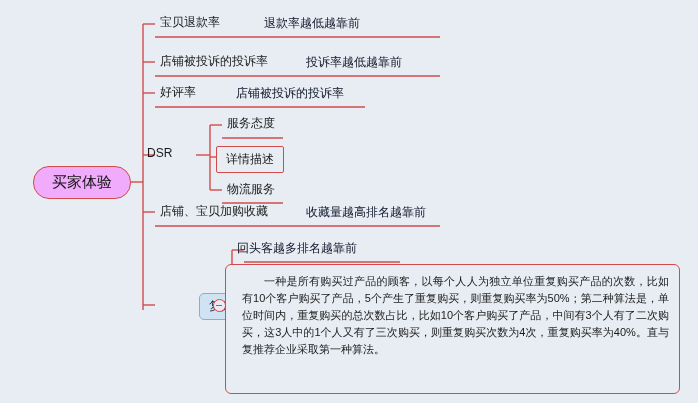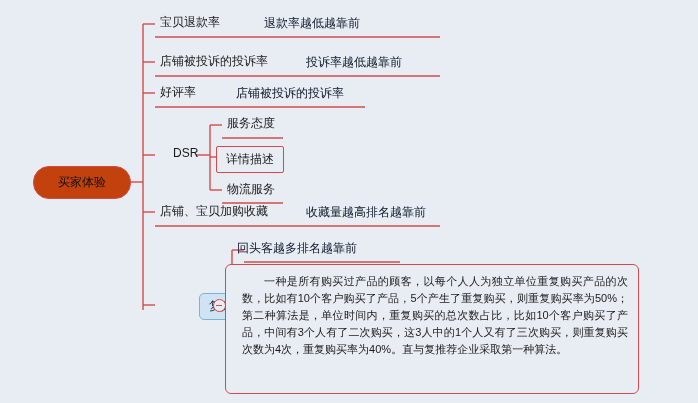--- a/index.html
+++ b/index.html
@@ -33,23 +33,23 @@
     font-size: 12px;
     color: #1a1a1a;
     white-space: nowrap;
     display: flex;
     align-items: center;
   }
   
   .root {
     border: 1.6px solid #d24b4b;
     border-radius: 16px;
-    background: #c2410c;
+    background: #f0abfc;
     padding: 6px 12px;
-    font-size: 12px;
+    font-size: 15px;
     color: #111;
     justify-content: center;
   }
   
   .boxed {
     border: 1.4px solid #d24b4b;
     border-radius: 2px;
     background: #e8edf3;
     padding: 4px 9px;
   }
@@ -165,21 +165,21 @@
     <span>投诉率越低越靠前</span>
   </div>
 
   <div class="node plain" style="left:156px; top:82px;">
     <span>好评率</span>
   </div>
   <div class="node leaf" style="left:233px; top:84px;">
     <span>店铺被投诉的投诉率</span>
   </div>
 
-  <div class="node plain" style="left:169px; top:144px;">
+  <div class="node plain" style="left:143px; top:144px;">
     <span>DSR</span>
   </div>
   <div class="node plain" style="left:223px; top:113px;">
     <span>服务态度</span>
   </div>
   <div class="node boxed" style="left:216px; top:146px;">
     <span>详情描述</span>
   </div>
   <div class="node plain" style="left:223px; top:179px;">
     <span>物流服务</span>
@@ -194,17 +194,17 @@
 
   <div class="node boxed-blue" style="left:155px; top:293px;">
     <span>复购率</span>
   </div>
   <div class="collapse" style="left:213px; top:299px;"></div>
 
   <div class="node leaf" style="left:234px; top:239px;">
     <span>回头客越多排名越靠前</span>
   </div>
 
-  <div class="para" style="left:225px; top:264px; width:414px; height:130px;padding-left:16px;">
+  <div class="para" style="left:225px; top:264px; width:455px; height:130px;padding-left:16px;">
     <span>一种是所有购买过产品的顾客，以每个人人为独立单位重复购买产品的次数，比如有10个客户购买了产品，5个产生了重复购买，则重复购买率为50%；第二种算法是，单位时间内，重复购买的总次数占比，比如10个客户购买了产品，中间有3个人有了二次购买，这3人中的1个人又有了三次购买，则重复购买次数为4次，重复购买率为40%。直与复推荐企业采取第一种算法。</span>
   </div>
 
 </div>
 
 </body></html>

